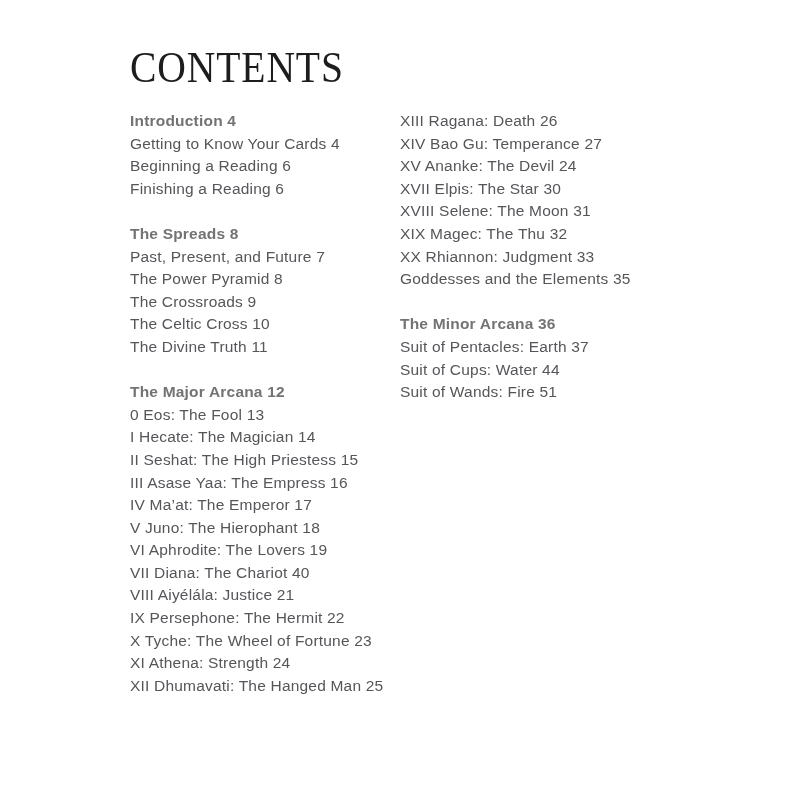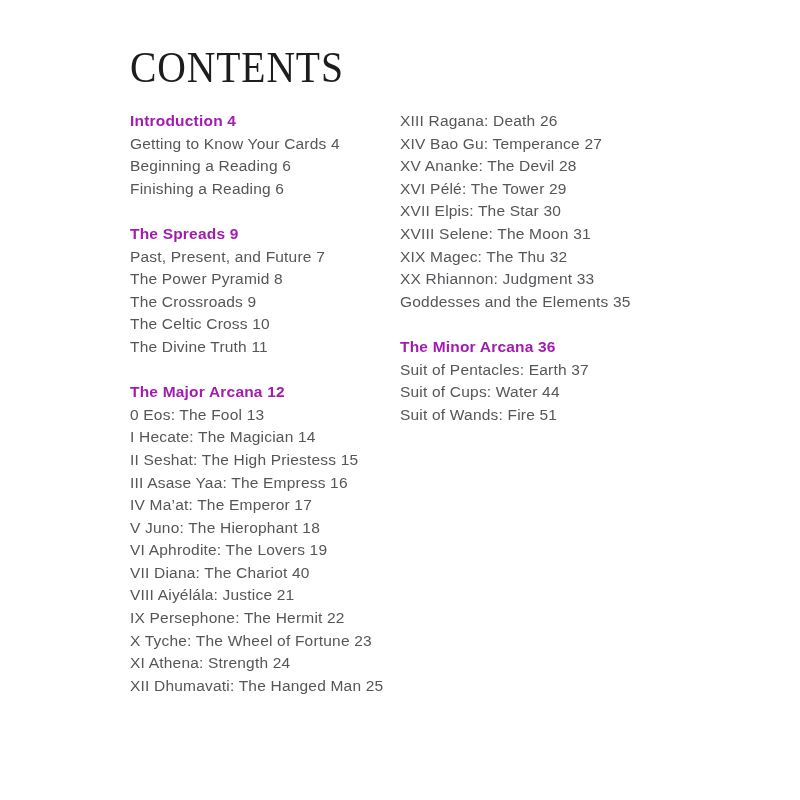--- a/index.html
+++ b/index.html
@@ -33,21 +33,21 @@
     right: 40px;
     display: flex;
     align-items: flex-start;
   }
   .col { font-size: 15.5px; line-height: 22.6px; }
   .col-left { width: 270px; flex: 0 0 270px; }
   .col-right { flex: 1 1 auto; }
   .group + .group { margin-top: 22.6px; }
   .heading {
     font-weight: bold;
-    color: #a21caf;
+    color: #737373;
     white-space: nowrap;
     letter-spacing: 0.2px;
   }
   .entry {
     font-weight: normal;
     color: #56565a;
     white-space: nowrap;
     letter-spacing: 0.2px;
   }
 </style>
@@ -63,21 +63,21 @@
     <div class="col col-left">
 
       <section class="group">
         <div class="heading">Introduction 4</div>
         <div class="entry">Getting to Know Your Cards 4</div>
         <div class="entry">Beginning a Reading 6</div>
         <div class="entry">Finishing a Reading 6</div>
       </section>
 
       <section class="group">
-        <div class="heading">The Spreads 9</div>
+        <div class="heading">The Spreads 8</div>
         <div class="entry">Past, Present, and Future 7</div>
         <div class="entry">The Power Pyramid 8</div>
         <div class="entry">The Crossroads 9</div>
         <div class="entry">The Celtic Cross 10</div>
         <div class="entry">The Divine Truth 11</div>
       </section>
 
       <section class="group">
         <div class="heading">The Major Arcana 12</div>
         <div class="entry">0 Eos: The Fool 13</div>
@@ -95,22 +95,21 @@
         <div class="entry">XII Dhumavati: The Hanged Man 25</div>
       </section>
 
     </div>
 
     <div class="col col-right">
 
       <section class="group">
         <div class="entry">XIII Ragana: Death 26</div>
         <div class="entry">XIV Bao Gu: Temperance 27</div>
-        <div class="entry">XV Ananke: The Devil 28</div>
-        <div class="entry">XVI Pélé: The Tower 29</div>
+        <div class="entry">XV Ananke: The Devil 24</div>
         <div class="entry">XVII Elpis: The Star 30</div>
         <div class="entry">XVIII Selene: The Moon 31</div>
         <div class="entry">XIX Magec: The Thu 32</div>
         <div class="entry">XX Rhiannon: Judgment 33</div>
         <div class="entry">Goddesses and the Elements 35</div>
       </section>
 
       <section class="group">
         <div class="heading">The Minor Arcana 36</div>
         <div class="entry">Suit of Pentacles: Earth 37</div>

